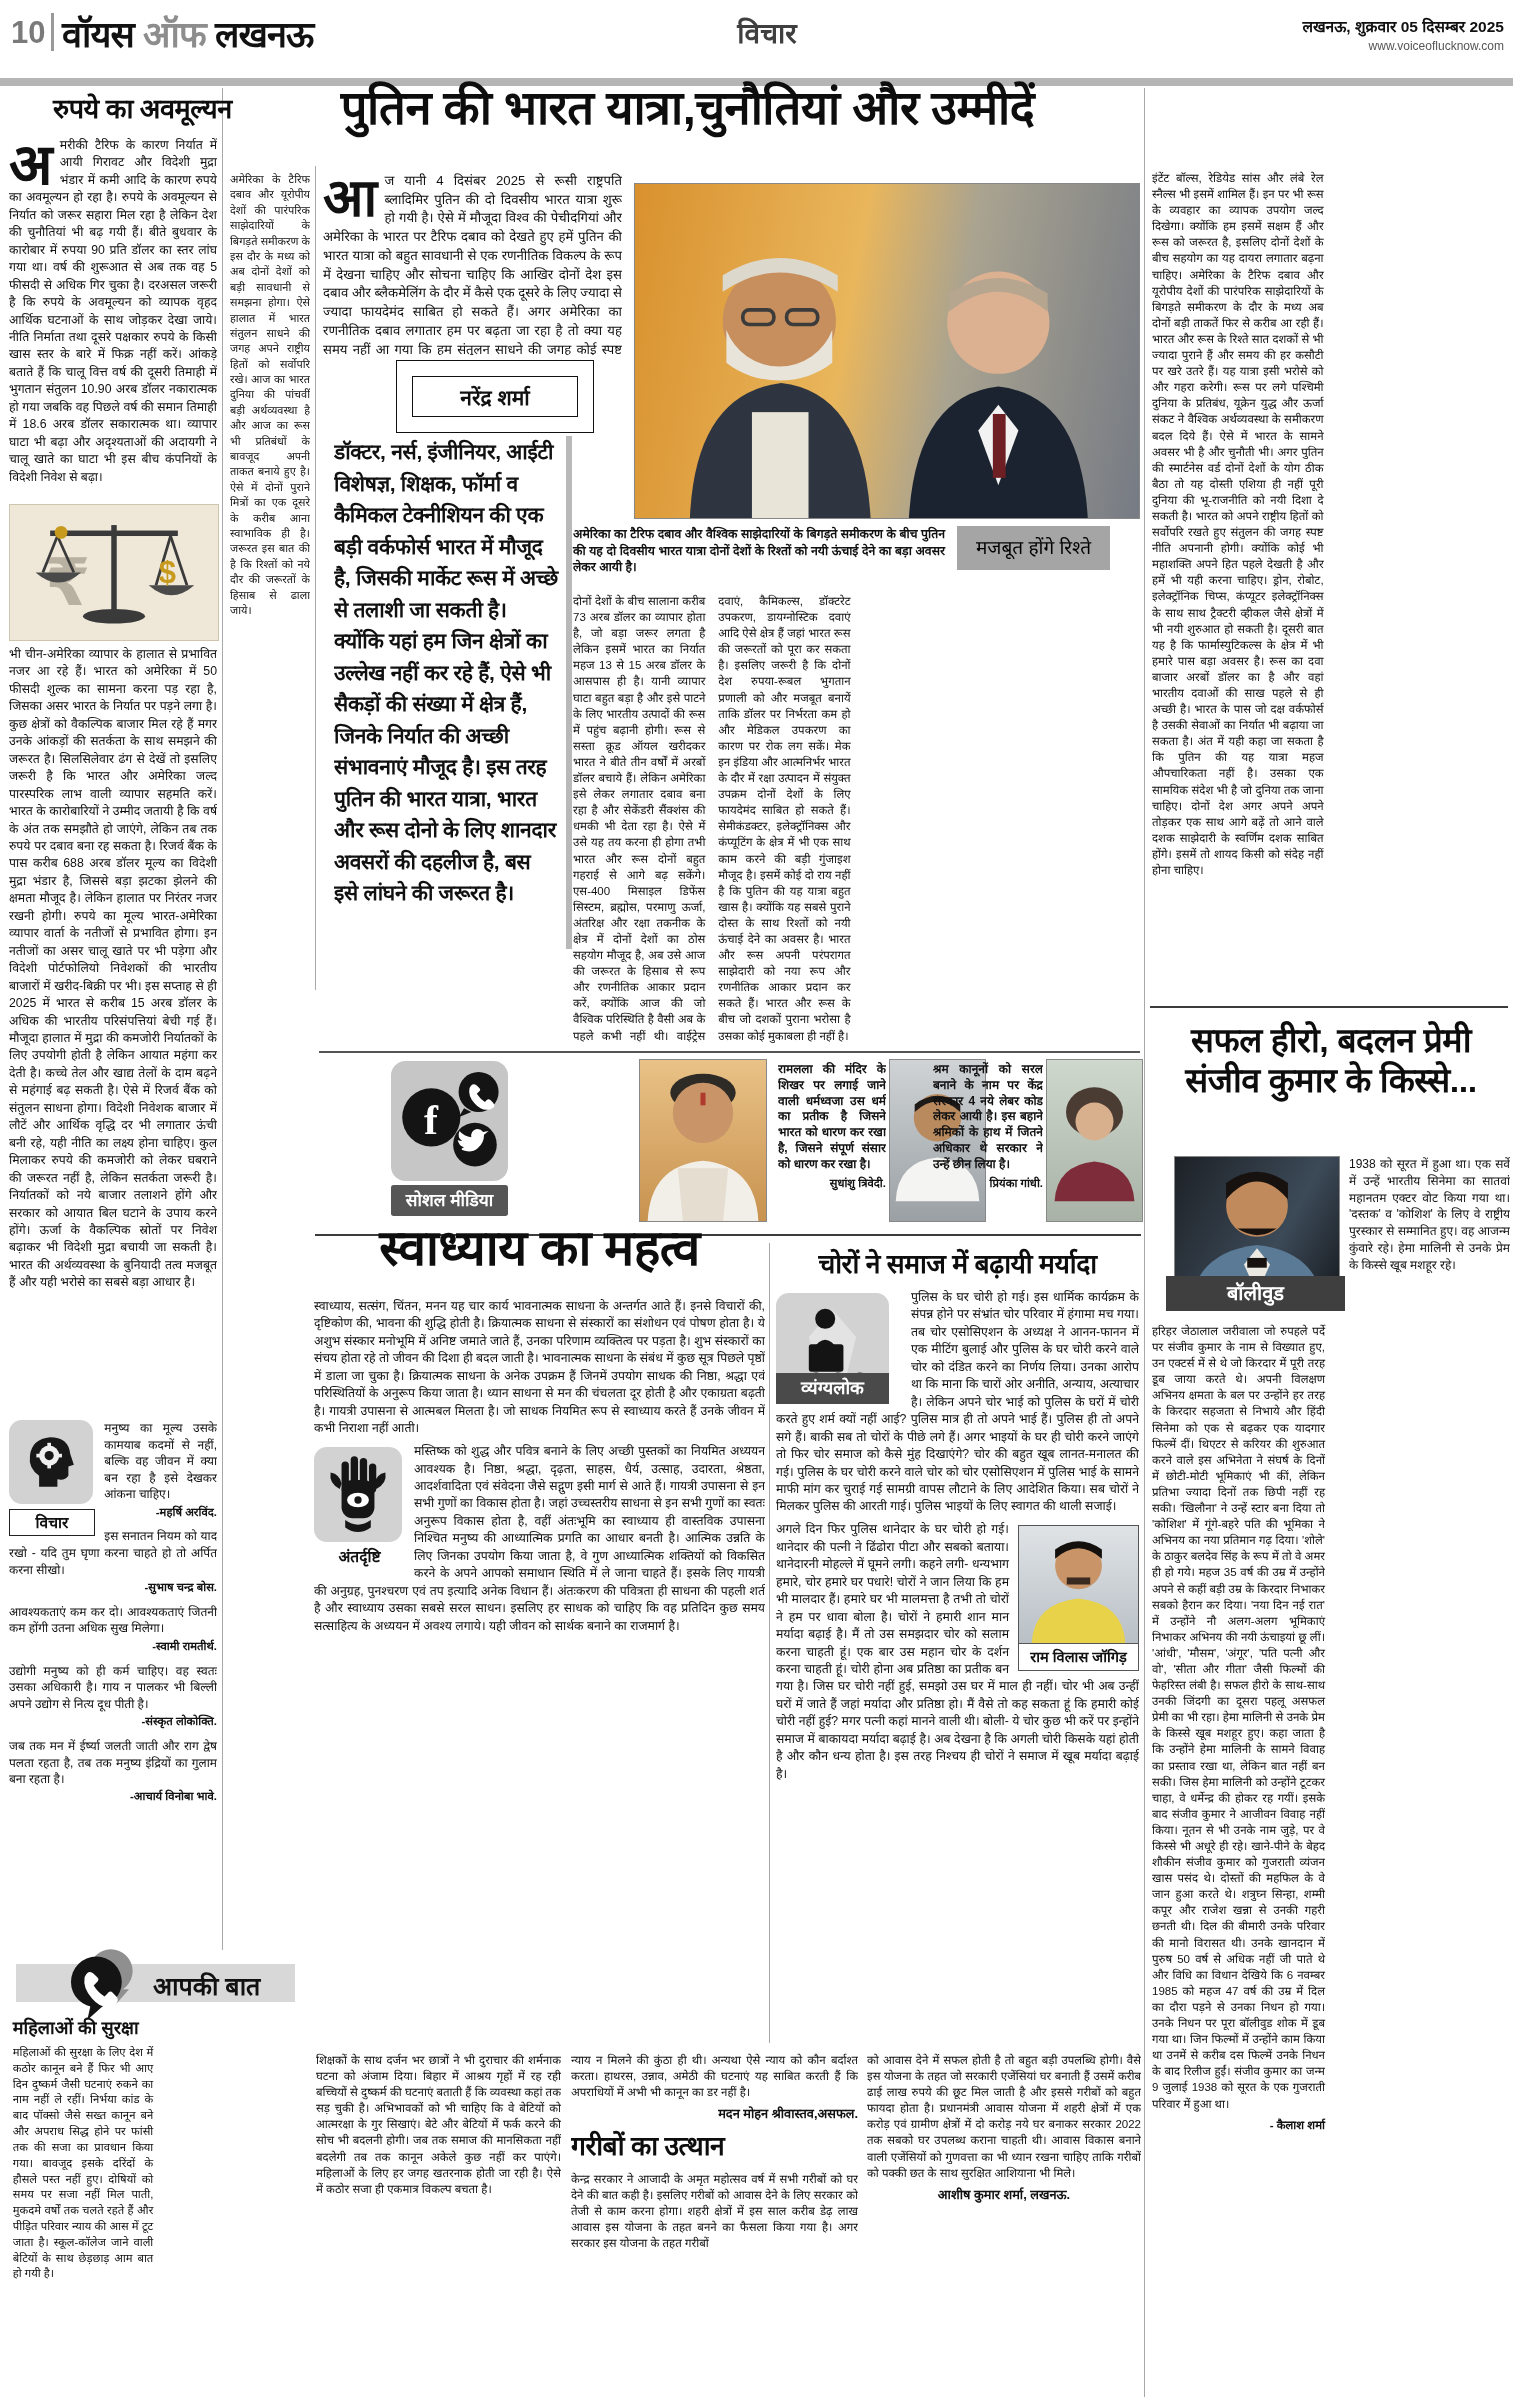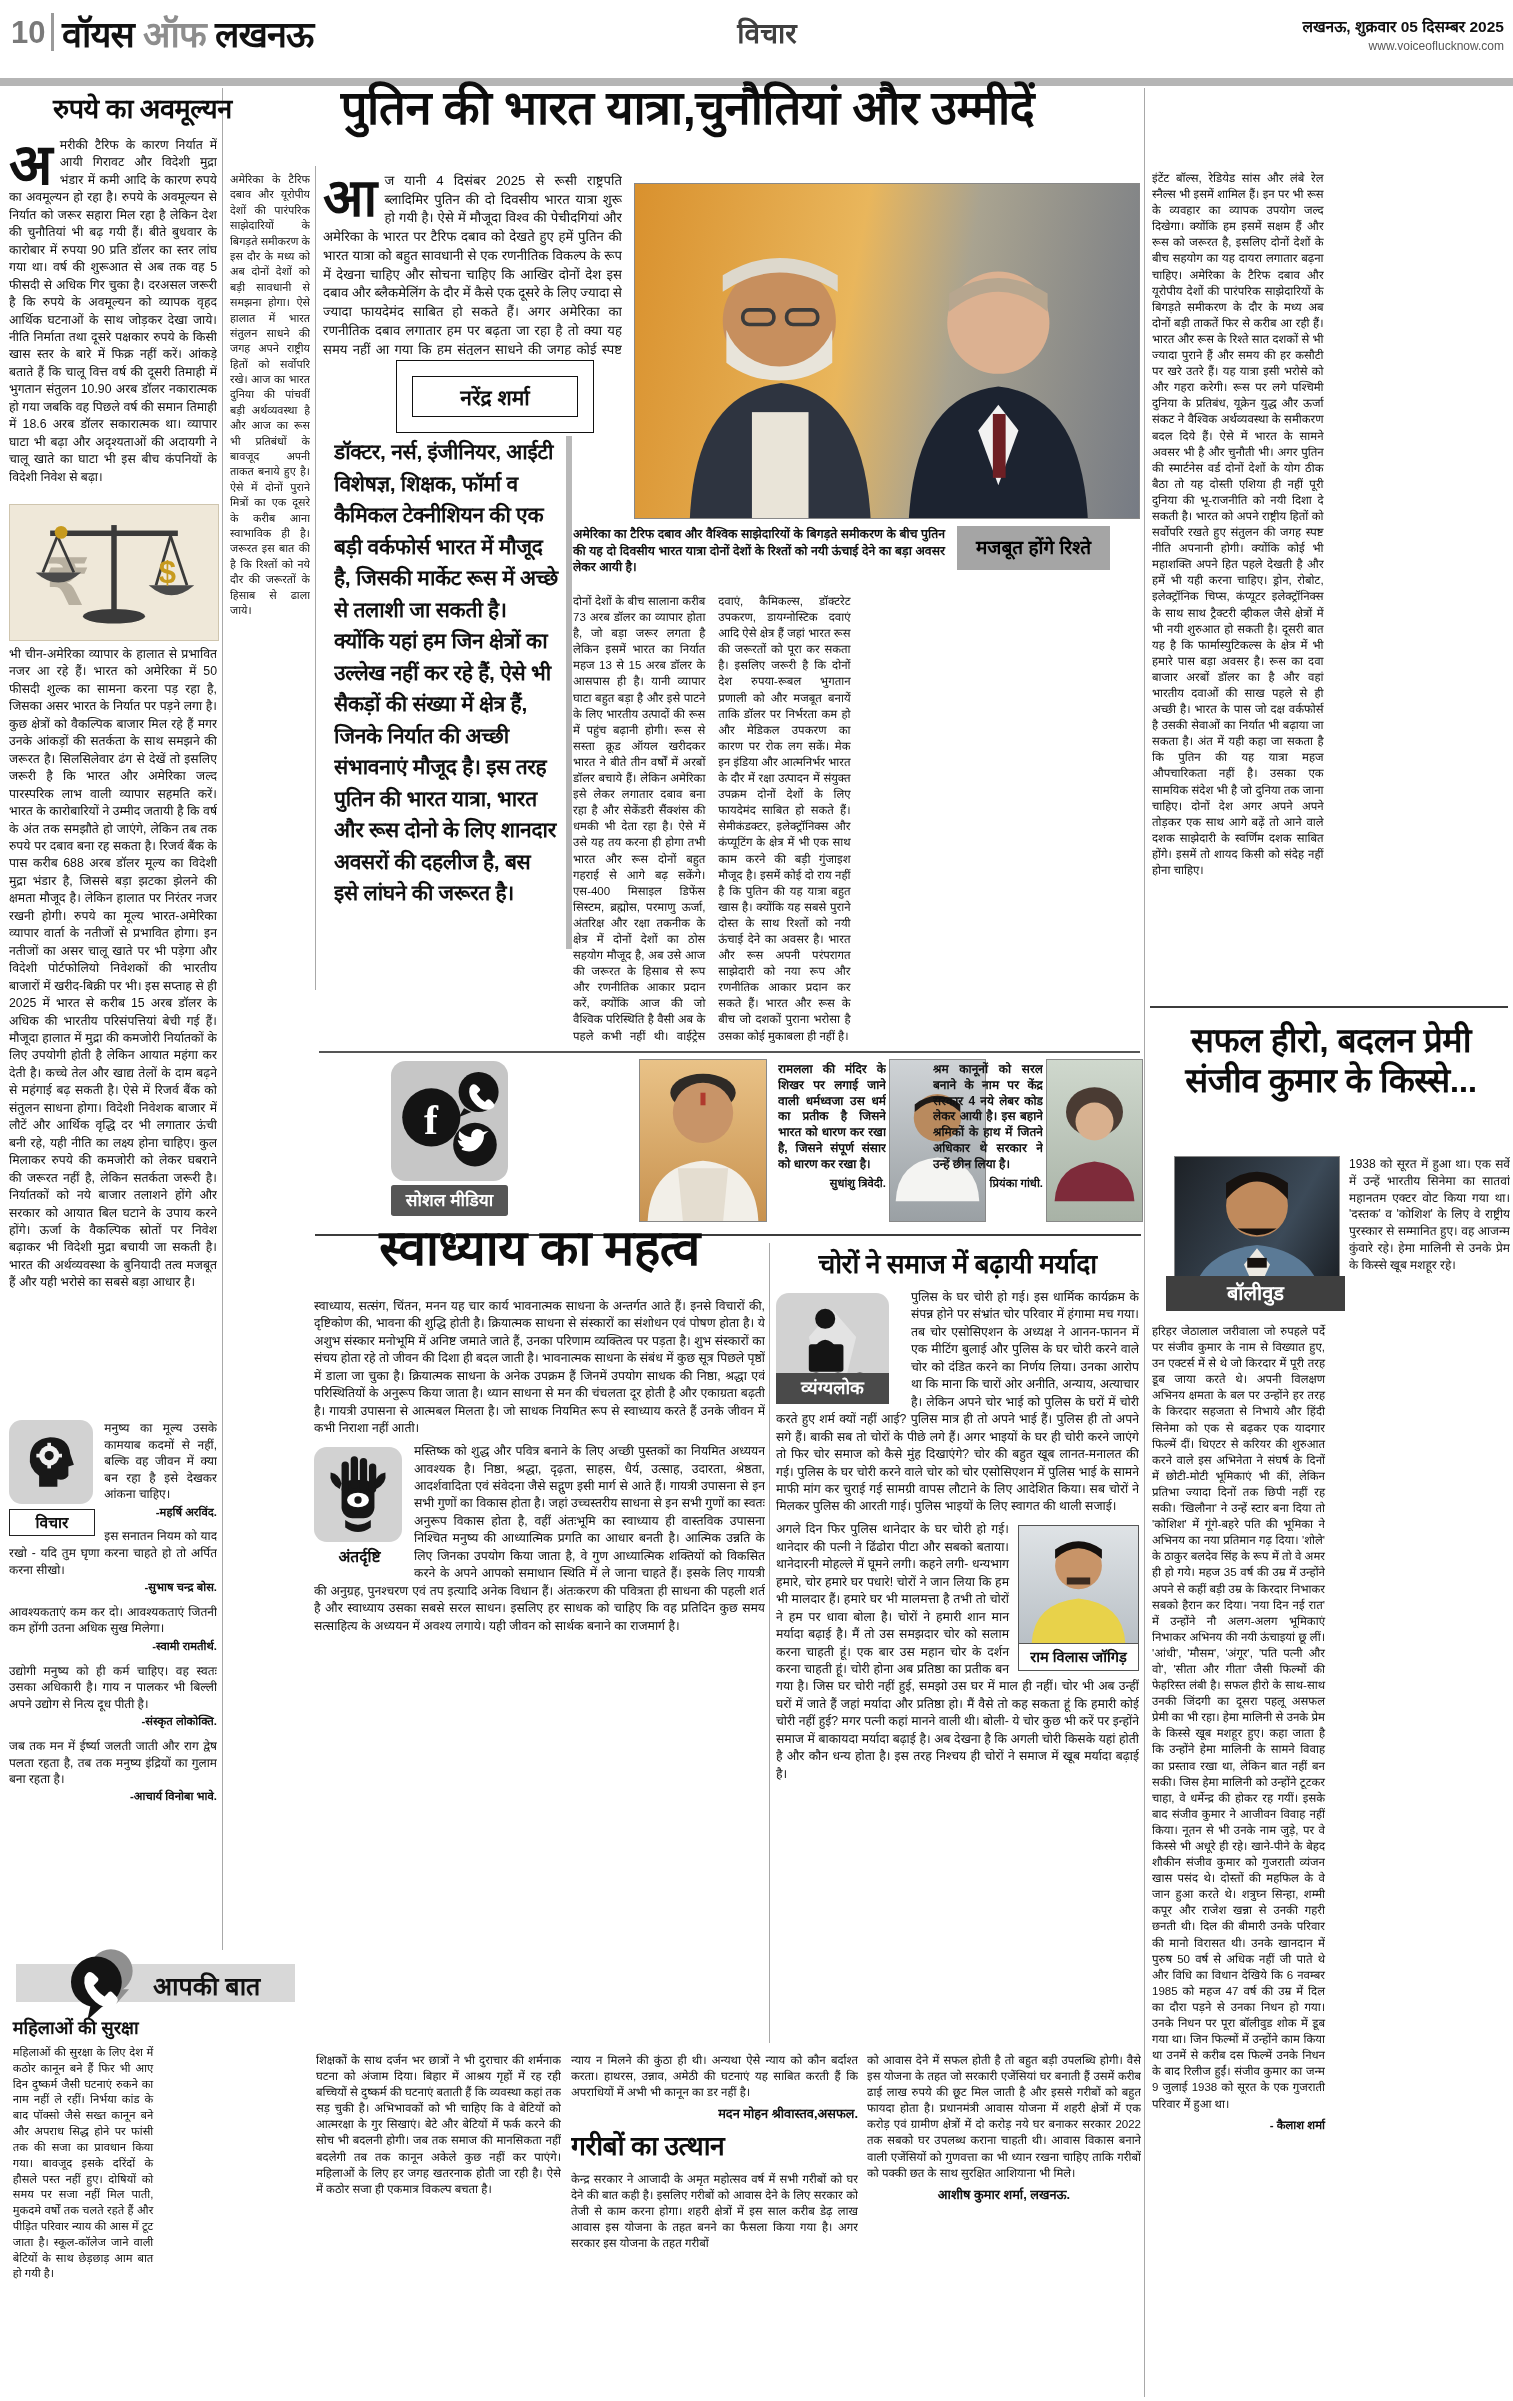--- a/index.html
+++ b/index.html
@@ -19,21 +19,21 @@
   .label-bar{background:#4f4f4f;color:#fff;font-weight:bold;text-align:center;}
   .quote{font-size:12px;line-height:1.38;text-align:justify;margin-bottom:8.2px;}
   .quote-author{text-align:right;font-weight:bold;font-size:11.4px;margin-top:1.8px;}
   .photo-frame{border:0.9px solid #888;overflow:hidden;}
   .cols-4{column-count:4;column-gap:12.8px;column-fill:auto;}
   .cols-2{column-count:2;column-gap:12px;column-fill:auto;}
   .byline-outer{border:0.9px solid #111;padding:15px;}
   .byline-inner{border:1.8px solid #111;font-weight:bold;text-align:center;font-size:21px;padding:5.5px 3.7px;}
   .pullquote{font-weight:bold;font-size:21px;line-height:1.5;text-align:left;letter-spacing:-0.3px;}
   .caption{font-weight:bold;font-size:12.3px;line-height:1.35;text-align:justify;}
-  .tagbox{background:#a5a5a5;color:#000;font-weight:bold;text-align:center;}
+  .tagbox{background:#a5a5a5;color:#000;font-weight:normal;text-align:center;}
   .name-line{font-weight:bold;font-size:11.4px;text-align:right;margin-top:2.7px;}
   .icon-sq{background:#d2d2d2;border-radius:12.8px;}
 </style>
 </head>
 <body>
 
 <div id="page">
 
   <div class="abs" style="left:11px;top:14.6px;font-size:31px;font-weight:bold;color:#7a7a7a;">10</div>
   <div class="abs" style="left:51px;top:12.8px;width:2.7px;height:38px;background:#9a9a9a;"></div>

